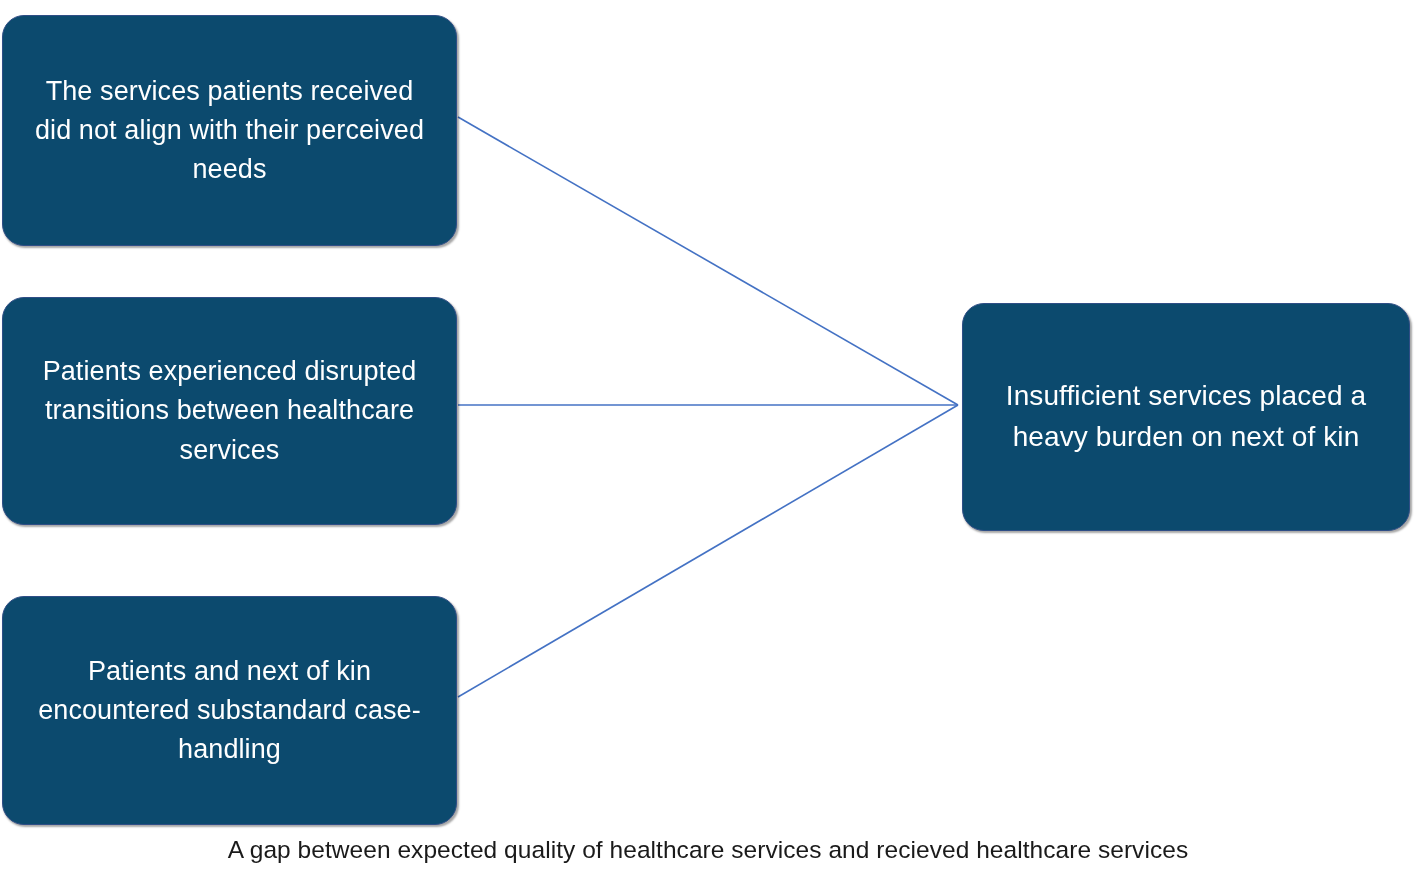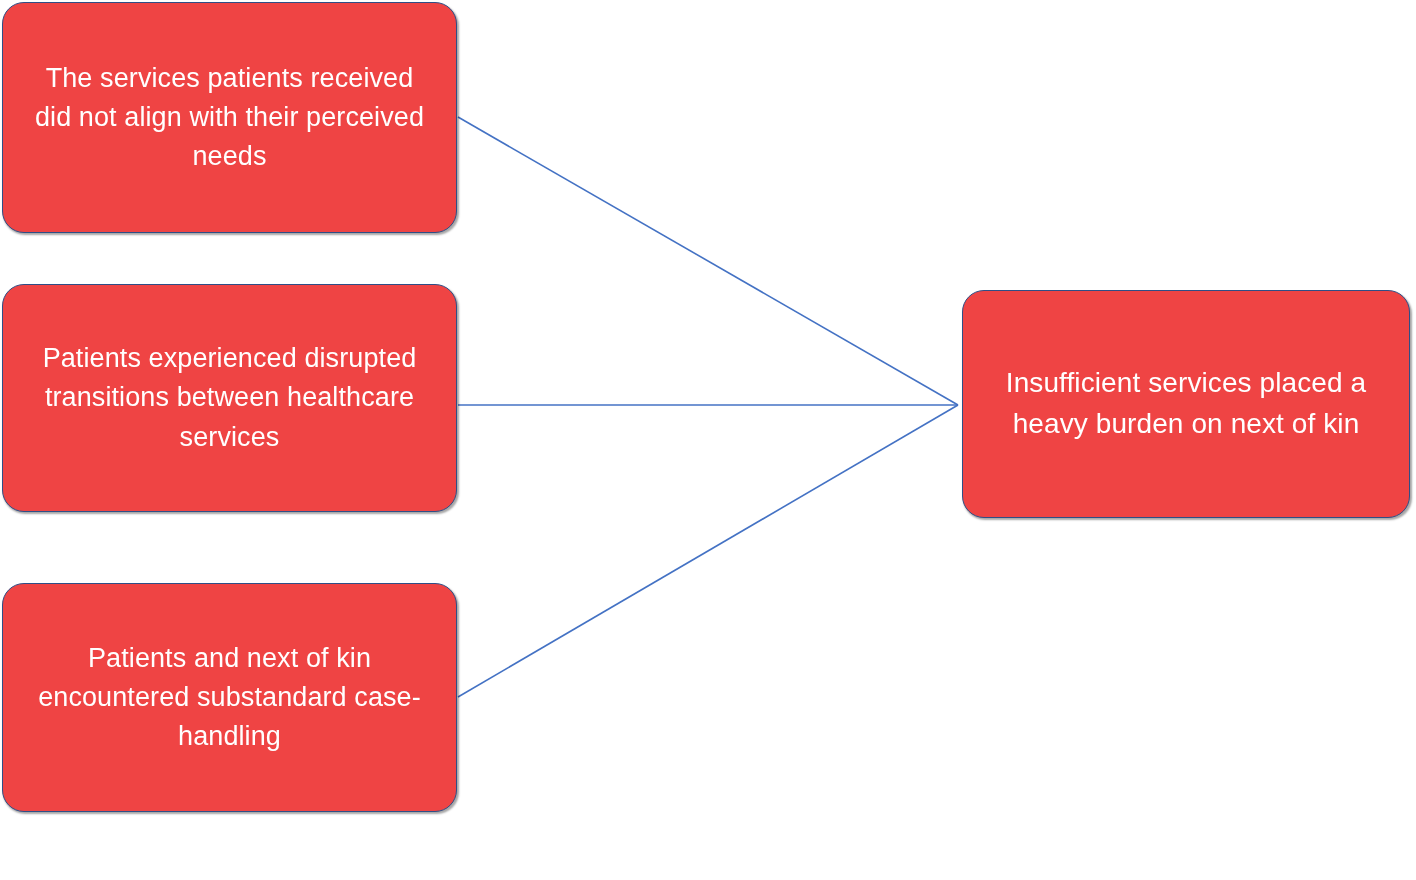--- a/index.html
+++ b/index.html
@@ -23,33 +23,34 @@
     position: absolute;
     left: 0;
     top: 0;
     width: 1416px;
     height: 880px;
     pointer-events: none;
   }
   .node {
     position: absolute;
     box-sizing: border-box;
-    background: #ef4444;
+    background: #0c4a6e;
     border: 1.5px solid #2F4E86;
     border-radius: 22px;
     box-shadow: 1.5px 2px 2px rgba(0,0,0,0.35);
     display: flex;
     align-items: center;
     justify-content: center;
     text-align: center;
     color: #ffffff;
     font-size: 27px;
     line-height: 1.45;
     letter-spacing: 0.1px;
     padding: 8px 30px;
+    margin-top: 13px;
   }
   .node-label {
     display: block;
     width: 100%;
     white-space: pre-line;
   }
   #node-cause-1 { left: 2px;   top: 2px;   width: 455px; height: 231px; }
   #node-cause-2 { left: 2px;   top: 284px; width: 455px; height: 228px; }
   #node-cause-3 { left: 2px;   top: 583px; width: 455px; height: 229px; }
   #node-effect  { left: 962px; top: 290px; width: 448px; height: 228px;
@@ -87,14 +88,15 @@
   </div>
 
   <div class="node" id="node-cause-3">
     <span class="node-label">Patients and next of kin encountered substandard case-handling</span>
   </div>
 
   <div class="node" id="node-effect">
     <span class="node-label">Insufficient services placed a heavy burden on next of kin</span>
   </div>
 
+  <div id="diagram-caption">A gap between expected quality of healthcare services and recieved healthcare services</div>
 
 </div>
 
 </body></html>

